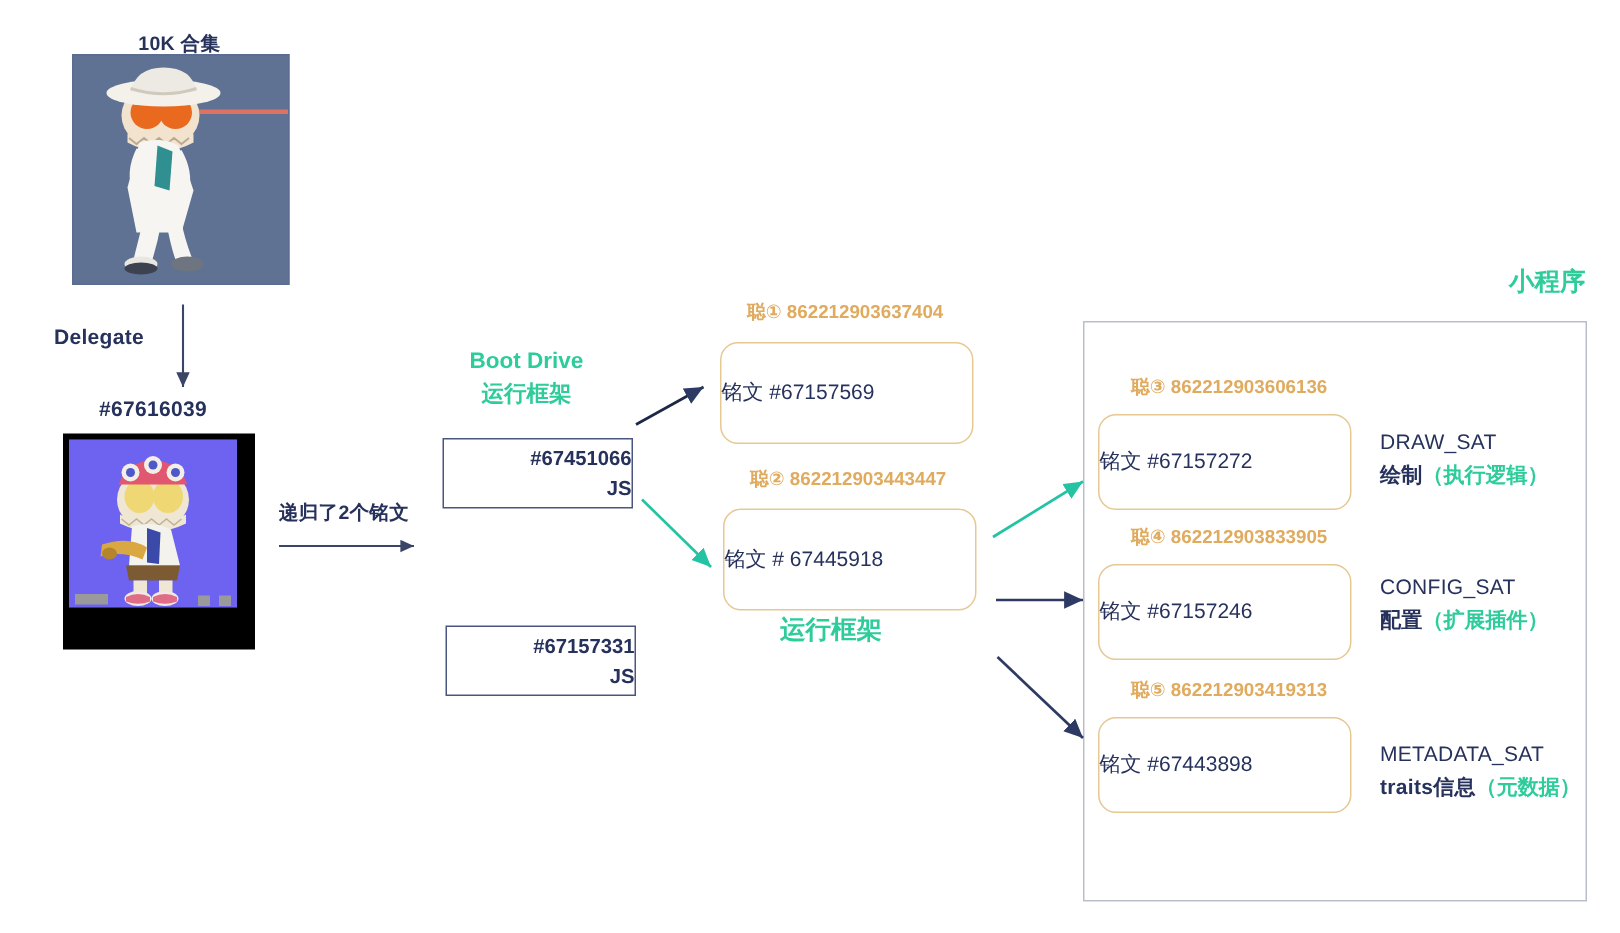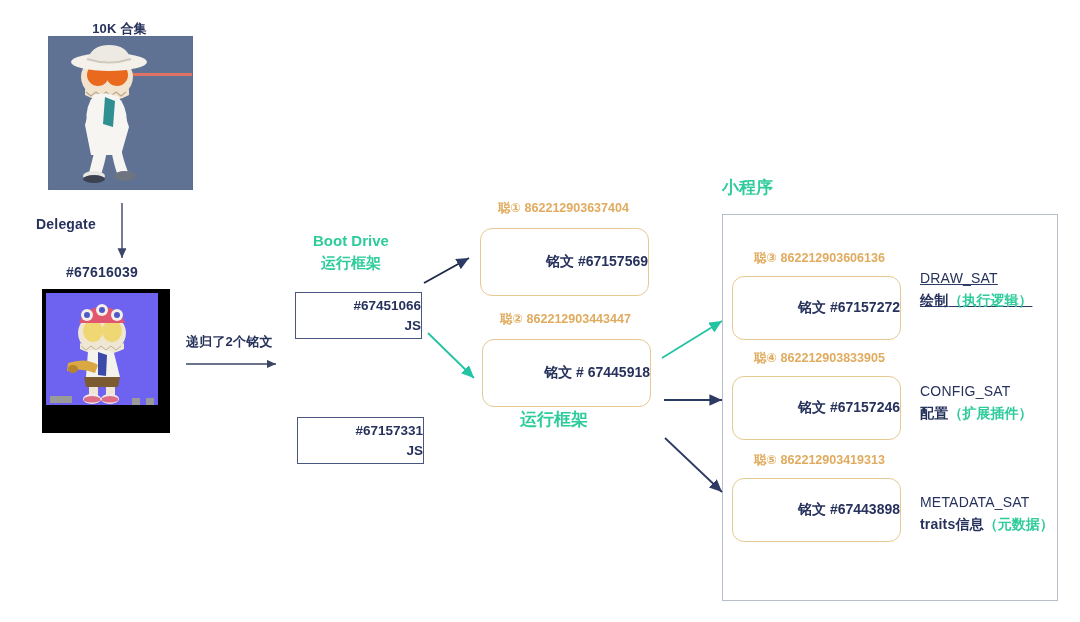--- a/index.html
+++ b/index.html
@@ -35,22 +35,22 @@
   .bar .b3{width:8px;margin-left:2px;}
 
   
   .box-blue{
     border:1.6px solid #4a5580;background:#fff;
     display:flex;flex-direction:column;align-items:flex-end;justify-content:center;
     font-size:13.5px;font-weight:700;color:#27325c;line-height:1.45;
   }
   .box-gold{
     border:1.4px solid #e6c893;border-radius:12px;background:#fff;
-    display:flex;align-items:center;justify-content:flex-end;
-    font-size:14px;font-weight:700;color:#27325c;
+    display:flex;align-items:center;justify-content:flex-start;
+    font-size:14px;font-weight:400;color:#27325c;
   }
   .panel{
     border:1.4px solid #b9bfca;background:#fff;
   }
 
   
   svg.arrows{position:absolute;left:0;top:0;width:1080px;height:622px;pointer-events:none;}
 </style>
 </head>
 <body>
@@ -169,32 +169,32 @@
   <div class="abs lbl-sat" style="left:500px;top:311px;">
     <span>聪②</span>
     <span>862212903443447</span>
   </div>
   <div class="abs box-gold" style="left:482px;top:339px;width:167px;height:66px;">
     <span>铭文 # 67445918</span>
   </div>
 
   <div class="abs lbl-teal" style="left:520px;top:408px;font-size:17px;">运行框架</div>
 
-  <div class="abs lbl-teal" style="left:722px;top:176px;width:335px;text-align:left;font-size:17px;">小程序</div>
+  <div class="abs lbl-teal" style="left:722px;top:176px;width:335px;text-align:right;font-size:17px;">小程序</div>
 
   <div class="abs panel" style="left:722px;top:214px;width:334px;height:385px;"></div>
 
   <div class="abs lbl-sat" style="left:754px;top:250px;">
     <span>聪③</span>
     <span>862212903606136</span>
   </div>
   <div class="abs box-gold" style="left:732px;top:276px;width:167px;height:62px;">
     <span>铭文 #67157272</span>
   </div>
-  <div class="abs" style="left:920px;top:268px;font-size:14px;line-height:1.55;text-decoration:underline;">
+  <div class="abs" style="left:920px;top:284px;font-size:14px;line-height:1.55;">
     <div class="lbl-dark" style="font-weight:400;color:#27325c;">DRAW_SAT</div>
     <div>
       <span class="lbl-dark">绘制</span><span class="lbl-teal">（执行逻辑）</span>
     </div>
   </div>
 
   <div class="abs lbl-sat" style="left:754px;top:350px;">
     <span>聪④</span>
     <span>862212903833905</span>
   </div>

